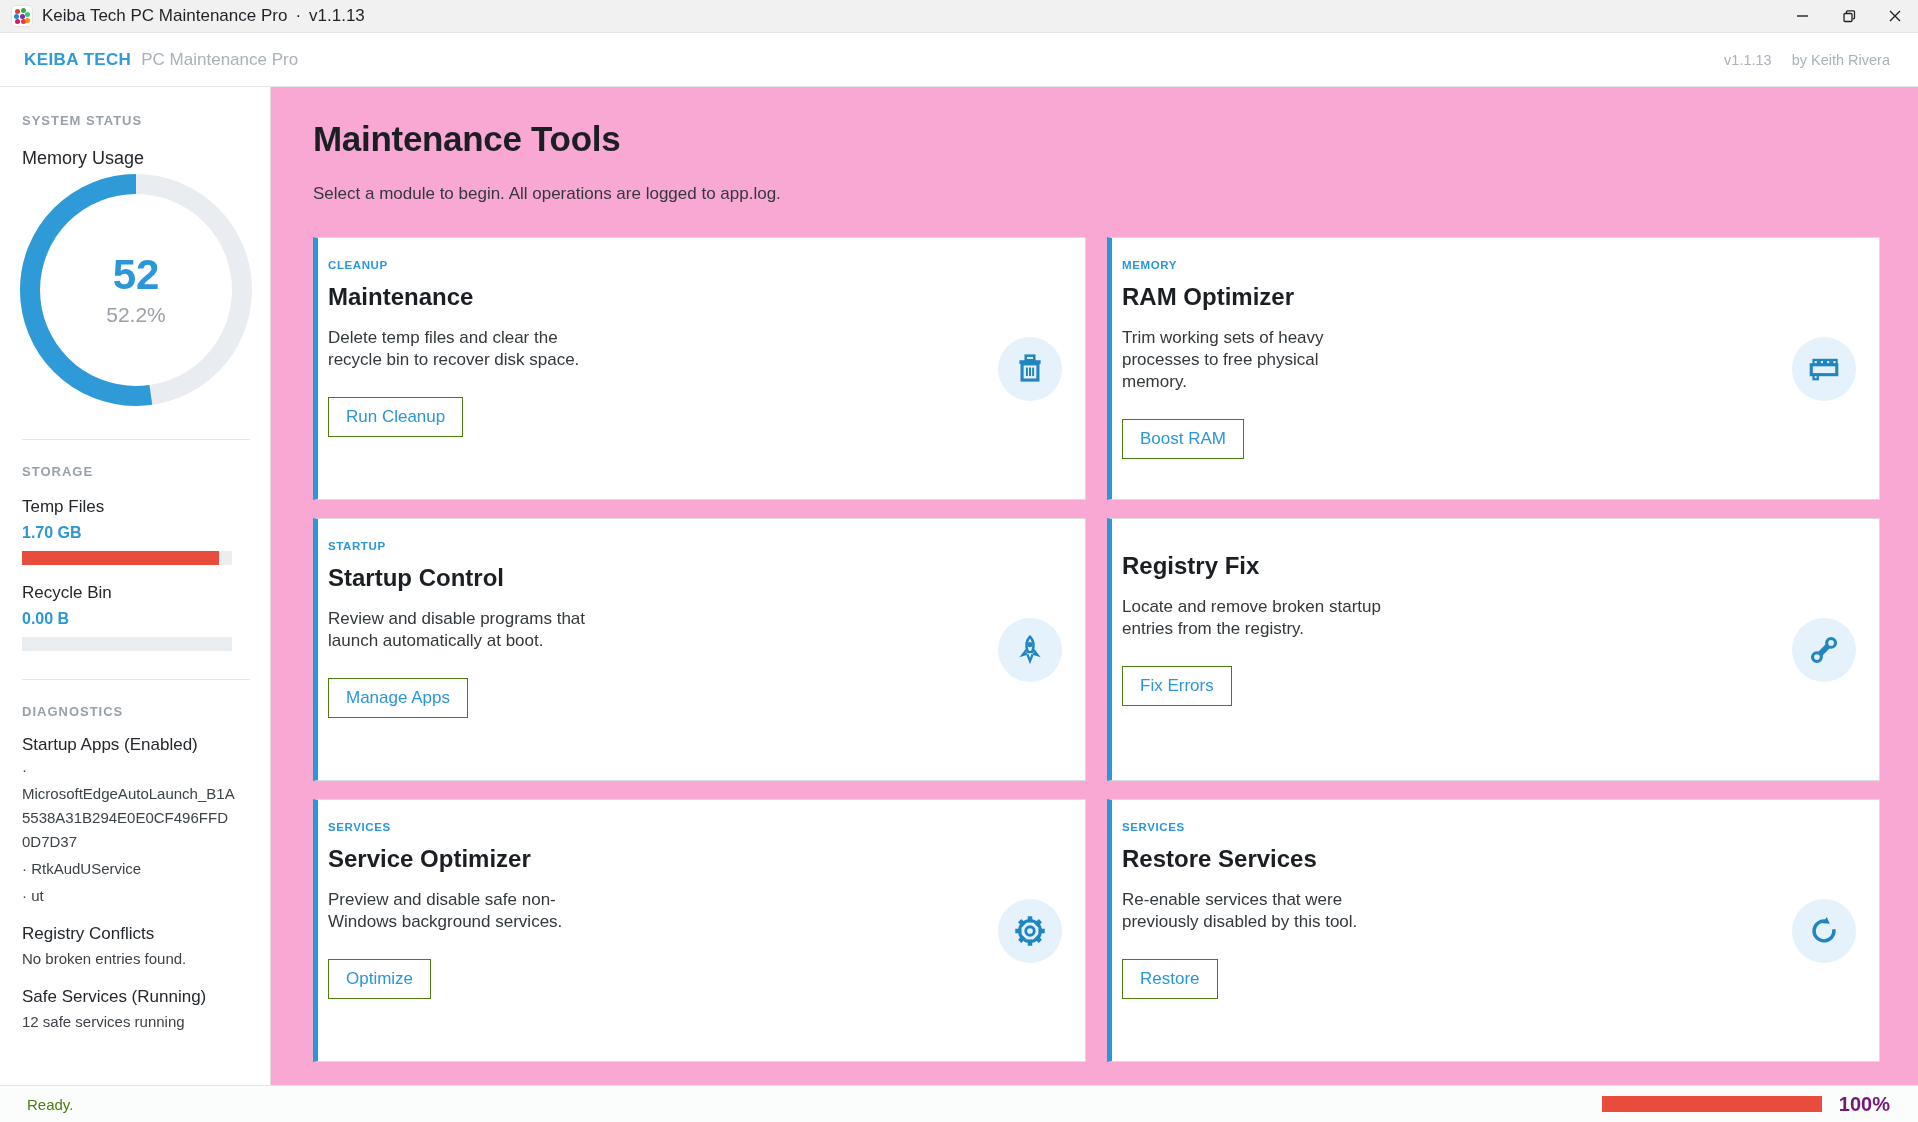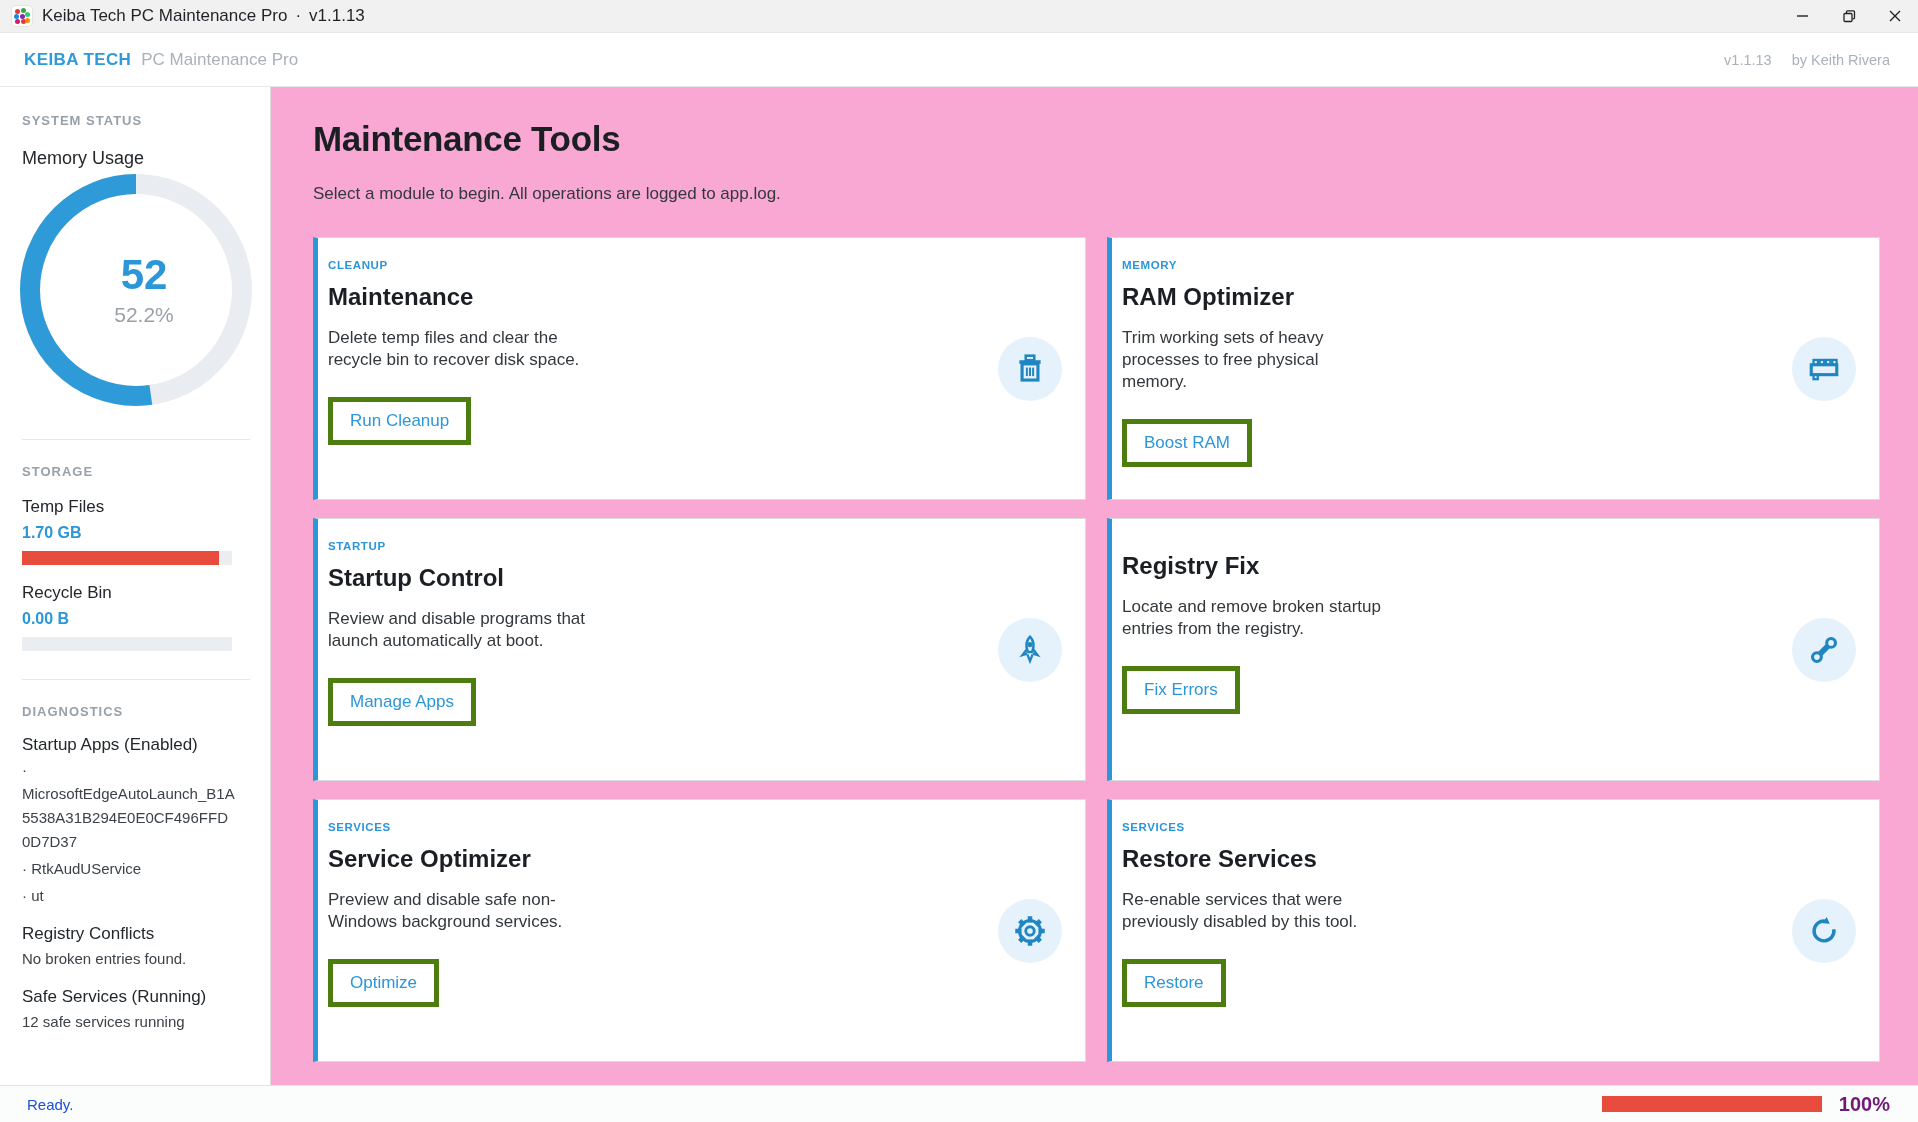--- a/index.html
+++ b/index.html
@@ -23,56 +23,56 @@
   .brand { color:#2e9ad9; font-weight:bold; font-size:17px; letter-spacing:.4px; }
   .appname { color:#aab1b8; font-size:17px; margin-left:10px; }
   .header-right { margin-left:auto; display:flex; gap:20px; color:#aab1b8; font-size:14.5px; }
 
   
   .sidebar { position:absolute; left:0; top:87px; bottom:37px; width:271px; background:#fff;
              border-right:1px solid #dcdfe2; padding:26px 20px 0 22px; }
   .section-label { font-size:13px; font-weight:bold; letter-spacing:1px; color:#98a0a8; }
   .gauge-label { margin-top:20px; font-size:18px; color:#24282c; }
   .gauge-wrap { position:relative; width:234px; height:234px; margin-top:4px; margin-left:-3px; }
-  .gauge-center { position:absolute; left:8px; top:0; width:234px; height:234px; display:flex;
+  .gauge-center { position:absolute; left:0; top:0; width:234px; height:234px; display:flex;
                   flex-direction:column; align-items:center; justify-content:center; }
   .gauge-value { color:#2b96d8; font-size:42px; font-weight:bold; line-height:1; }
   .gauge-pct { color:#9aa1a9; font-size:21px; margin-top:7px; }
   .divider { height:1px; background:#e4e7ea; margin-top:30px; }
   .side-item-label { margin-top:18px; font-size:17px; color:#24282c; }
   .side-item-value { margin-top:7px; font-size:16px; font-weight:bold; color:#2b96d8; }
   .bar-track { margin-top:9px; width:210px; height:14px; background:#eaeef1; }
   .bar-fill { height:100%; background:#e74c3c; width:0; }
   .diag-title { margin-top:16px; font-size:17px; color:#24282c; }
   .diag-line { margin-top:3px; font-size:15px; line-height:24px; color:#3c4248; width:214px;
                overflow-wrap:break-word; }
   .diag-line:first-of-type { margin-top:5px; }
 
   
   .statusbar { position:absolute; left:0; bottom:0; width:1918px; height:37px; background:#fbfcfc;
                border-top:1px solid #e2e5e7; display:flex; align-items:center; padding:0 28px 0 27px; }
-  .status-text { color:#1d4ed8; font-size:15px; }
+  .status-text { color:#4d7c0f; font-size:15px; }
   .status-right { margin-left:auto; display:flex; align-items:center; gap:17px; }
   .progress-track { width:220px; height:16px; background:#edf0f2; }
   .progress-fill { height:100%; background:#e74c3c; }
   .progress-pct { color:#701a75; font-weight:bold; font-size:20px; }
 
   
   .main { position:absolute; left:271px; top:87px; right:0; bottom:37px; background:#f9a8d4;
           padding:30px 38px 0 42px; overflow:hidden; }
   .page-title { font-size:35px; font-weight:bold; color:#1b1f24; letter-spacing:-.3px; line-height:44px; }
   .page-subtitle { margin-top:22px; font-size:17px; color:#33383d; line-height:22px; }
   .cards { margin-top:32px; display:grid; grid-template-columns:1fr 1fr; column-gap:21px; row-gap:18px;
            grid-auto-rows:263px; }
   .card { position:relative; background:#fff; border:1px solid #d8dcdf; border-left:5px solid #2b96d8;
           padding:21px 24px 2px 10px; }
   .card-cat { font-size:11.5px; font-weight:bold; letter-spacing:.6px; color:#2b96d8; }
   .card-title { margin-top:12px; font-size:24px; font-weight:bold; color:#1b1f24; }
   .card-desc { margin-top:16px; font-size:17px; line-height:22px; color:#33383c; max-width:260px; }
-  .card-btn { margin-top:26px; display:inline-block; background:#fff; border:5px solid #4d7c0f;
+  .card-btn { margin-top:26px; display:inline-block; background:#fff; border:1px solid #4d7c0f;
               color:#2b96d8; font-size:17px; padding:9px 17px; cursor:pointer;
               font-family:"Liberation Sans", sans-serif; }
   .icon-circle { position:absolute; right:23px; top:99px; width:64px; height:64px; border-radius:50%;
                  background:#e6f2fb; display:flex; align-items:center; justify-content:center; }
   .icon-circle svg { width:34px; height:34px; }
   .stroke-ic { stroke:#1f86c2; fill:none; }
   .fill-ic { fill:#1f86c2; }
 </style>
 </head>
 <body>

